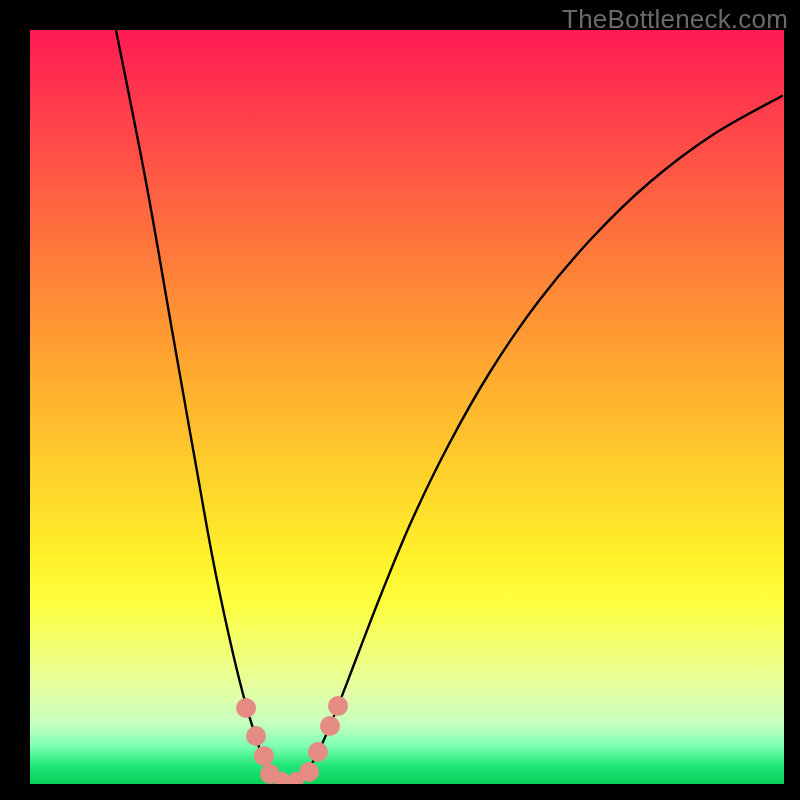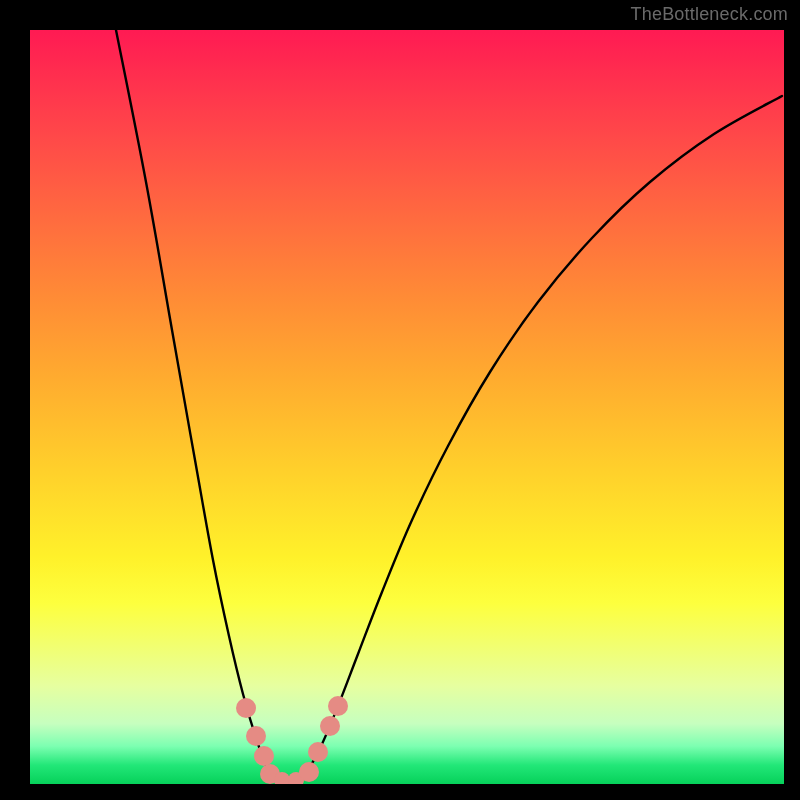--- a/index.html
+++ b/index.html
@@ -17,21 +17,21 @@
     top: 0;
     width: 800px;
     height: 800px;
     background: #000;
   }
   .watermark {
     position: absolute;
     top: 4px;
     right: 12px;
     color: #6a6a6a;
-    font-size: 18px;
+    font-size: 26px;
     letter-spacing: 0.2px;
     margin-left: 30px;
   }
   .plot {
     position: absolute;
     left: 30px;
     top: 30px;
     width: 754px;
     height: 754px;
     overflow: hidden;

